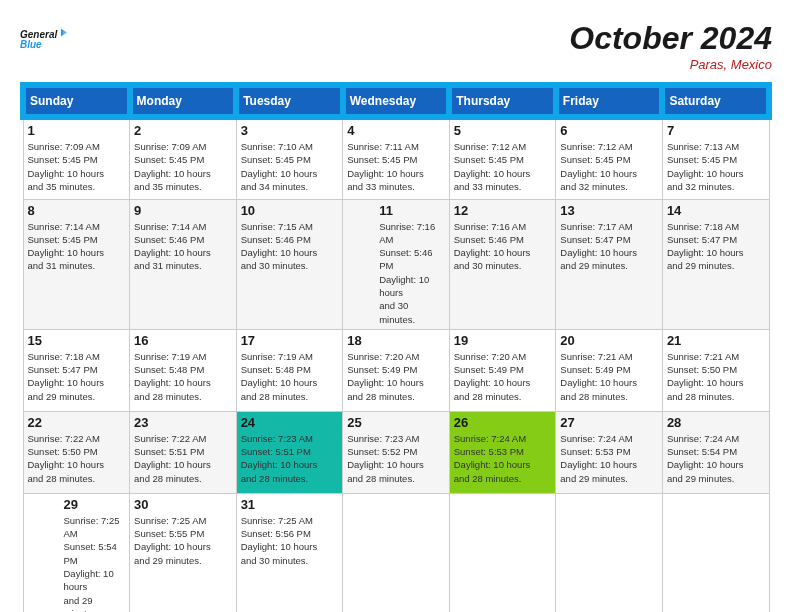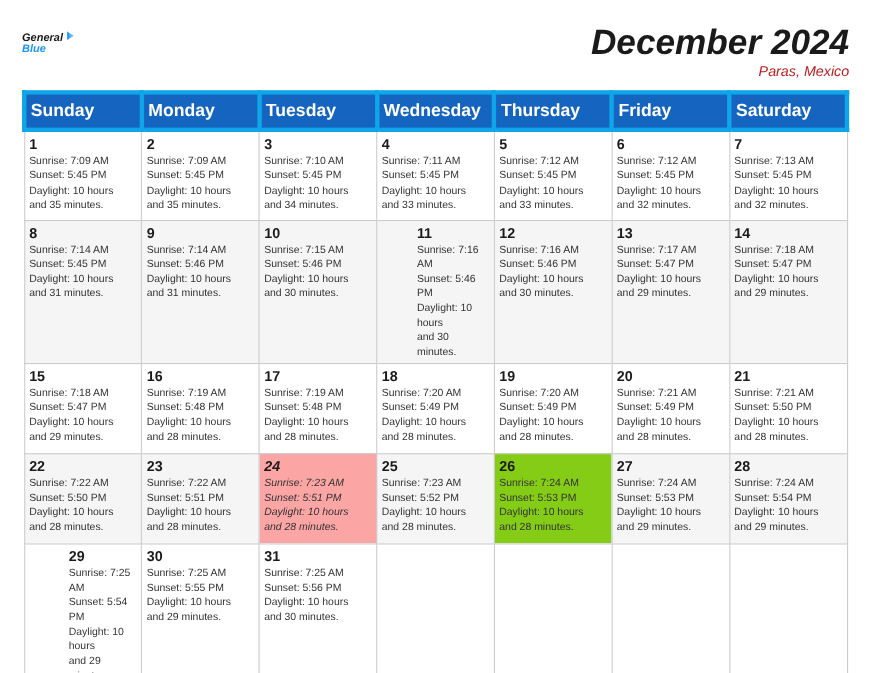--- a/index.html
+++ b/index.html
@@ -43,23 +43,23 @@
     .calendar {
       width: 100%;
       border-collapse: collapse;
       font-size: 10px;
     }
     .calendar th {
       background: #1565C0;
       color: #fff;
       padding: 6px 4px;
       text-align: left;
-      font-size: 16px;
+      font-size: 12px;
       font-weight: bold;
-      border: 4px solid #0ea5e9;
+      border: 6px solid #0ea5e9;
     }
     .calendar td {
       border: 1px solid #ccc;
       padding: 3px 4px;
       vertical-align: top;
       background: #fff;
       width: calc(100% / 7);
       height: 82px;
     }
     .calendar tr:nth-child(even) td {
@@ -88,21 +88,21 @@
   <div class="header">
     <div class="logo">
     <svg width="50" height="40" viewBox="0 0 100 50" xmlns="http://www.w3.org/2000/svg">
       <text x="0" y="20" font-size="20" font-weight="bold" font-family="Arial" fill="#1a1a1a">General</text>
       <text x="0" y="40" font-size="20" font-weight="bold" font-family="Arial" fill="#2196F3">Blue</text>
       <polygon points="82,2 92,10 82,18" fill="#2196F3"></polygon>
       <polygon points="86,5 94,10 86,15" fill="#64B5F6"></polygon>
     </svg>
   </div>
     <div class="title-area">
-      <div class="month-title">December 2024</div>
+      <div class="month-title">October 2024</div>
       <div class="location">Paras, Mexico</div>
     </div>
   </div>
 
   <table class="calendar">
     <thead>
       <tr>
         <th>Sunday</th>
         <th>Monday</th>
         <th>Tuesday</th>
@@ -320,21 +320,21 @@
         </td>
           <td style="background: rgb(245, 245, 245);">
           <span class="day-num">23</span>
           <div class="day-info">
             Sunrise: 7:22 AM<br>
             Sunset: 5:51 PM<br>
             Daylight: 10 hours<br>
             and 28 minutes.
           </div>
         </td>
-          <td style="background: #fca5a5; font-style: italic;">
+          <td style="background: #14b8a6;">
           <span class="day-num">24</span>
           <div class="day-info">
             Sunrise: 7:23 AM<br>
             Sunset: 5:51 PM<br>
             Daylight: 10 hours<br>
             and 28 minutes.
           </div>
         </td>
           <td style="background: rgb(245, 245, 245);">
           <span class="day-num">25</span>

